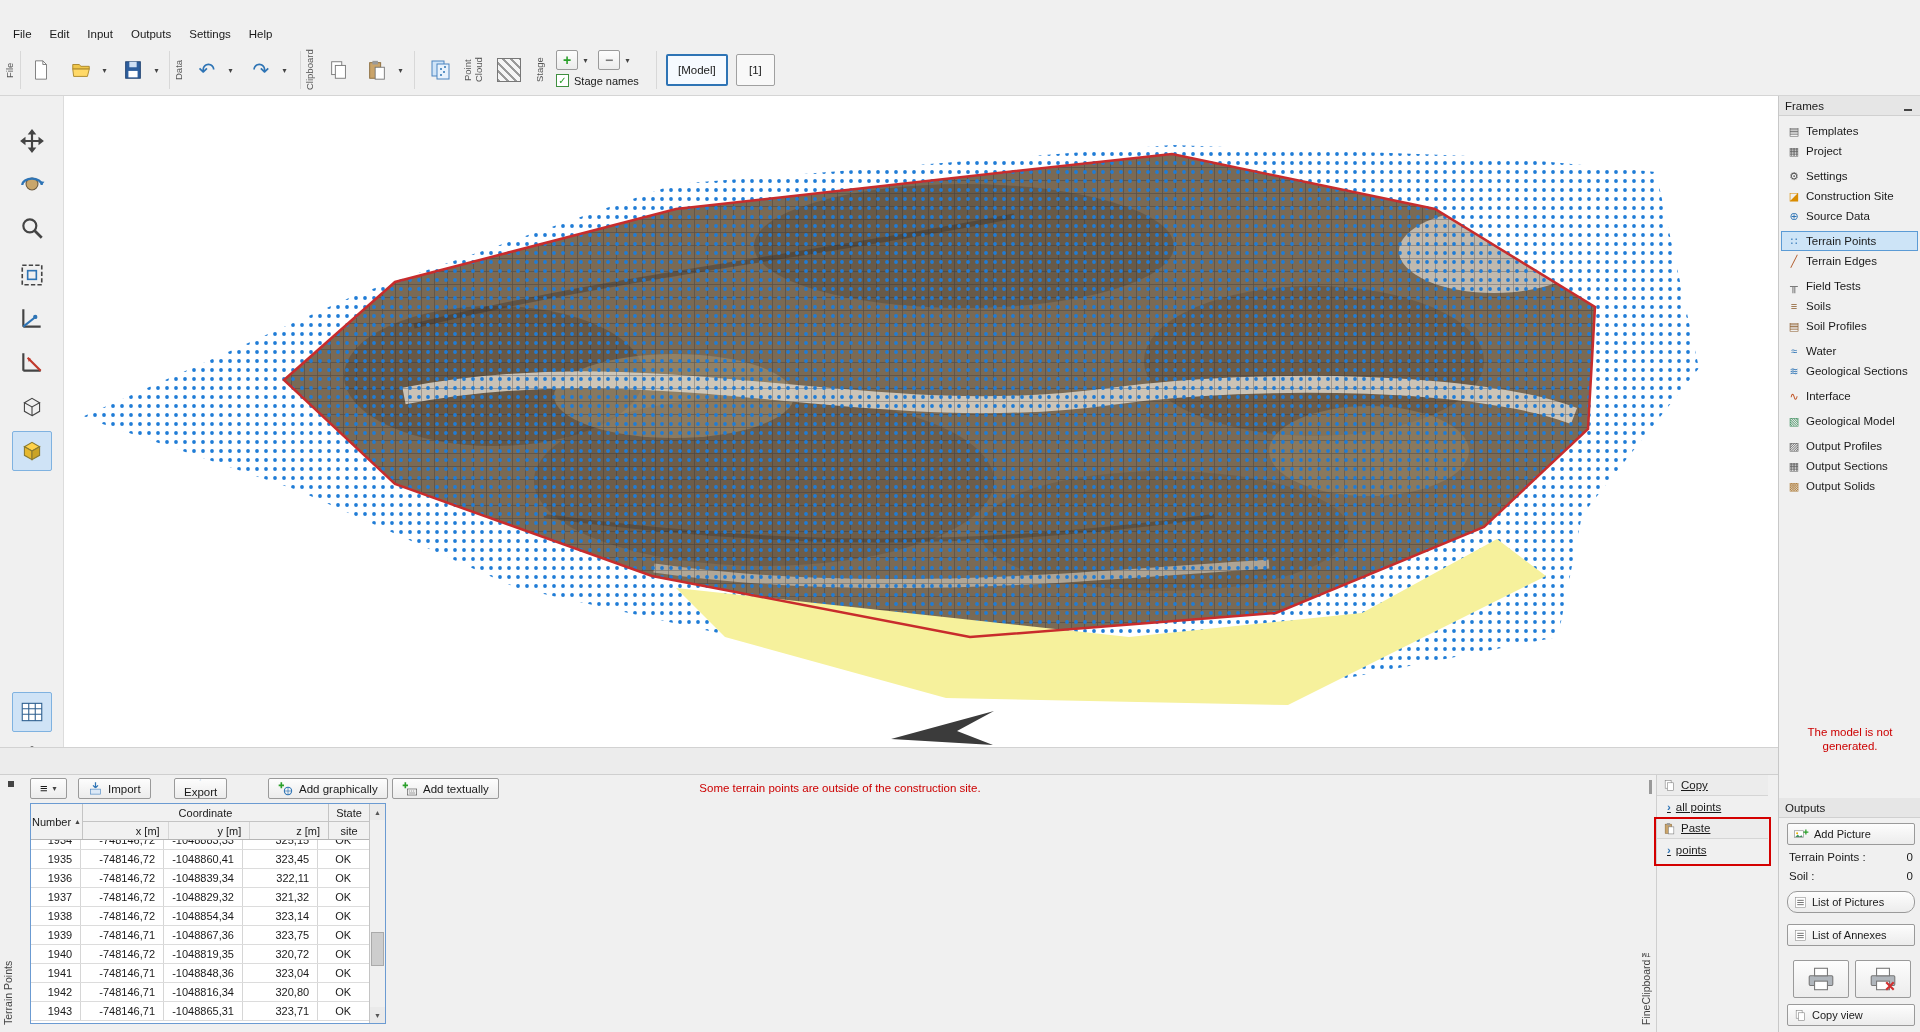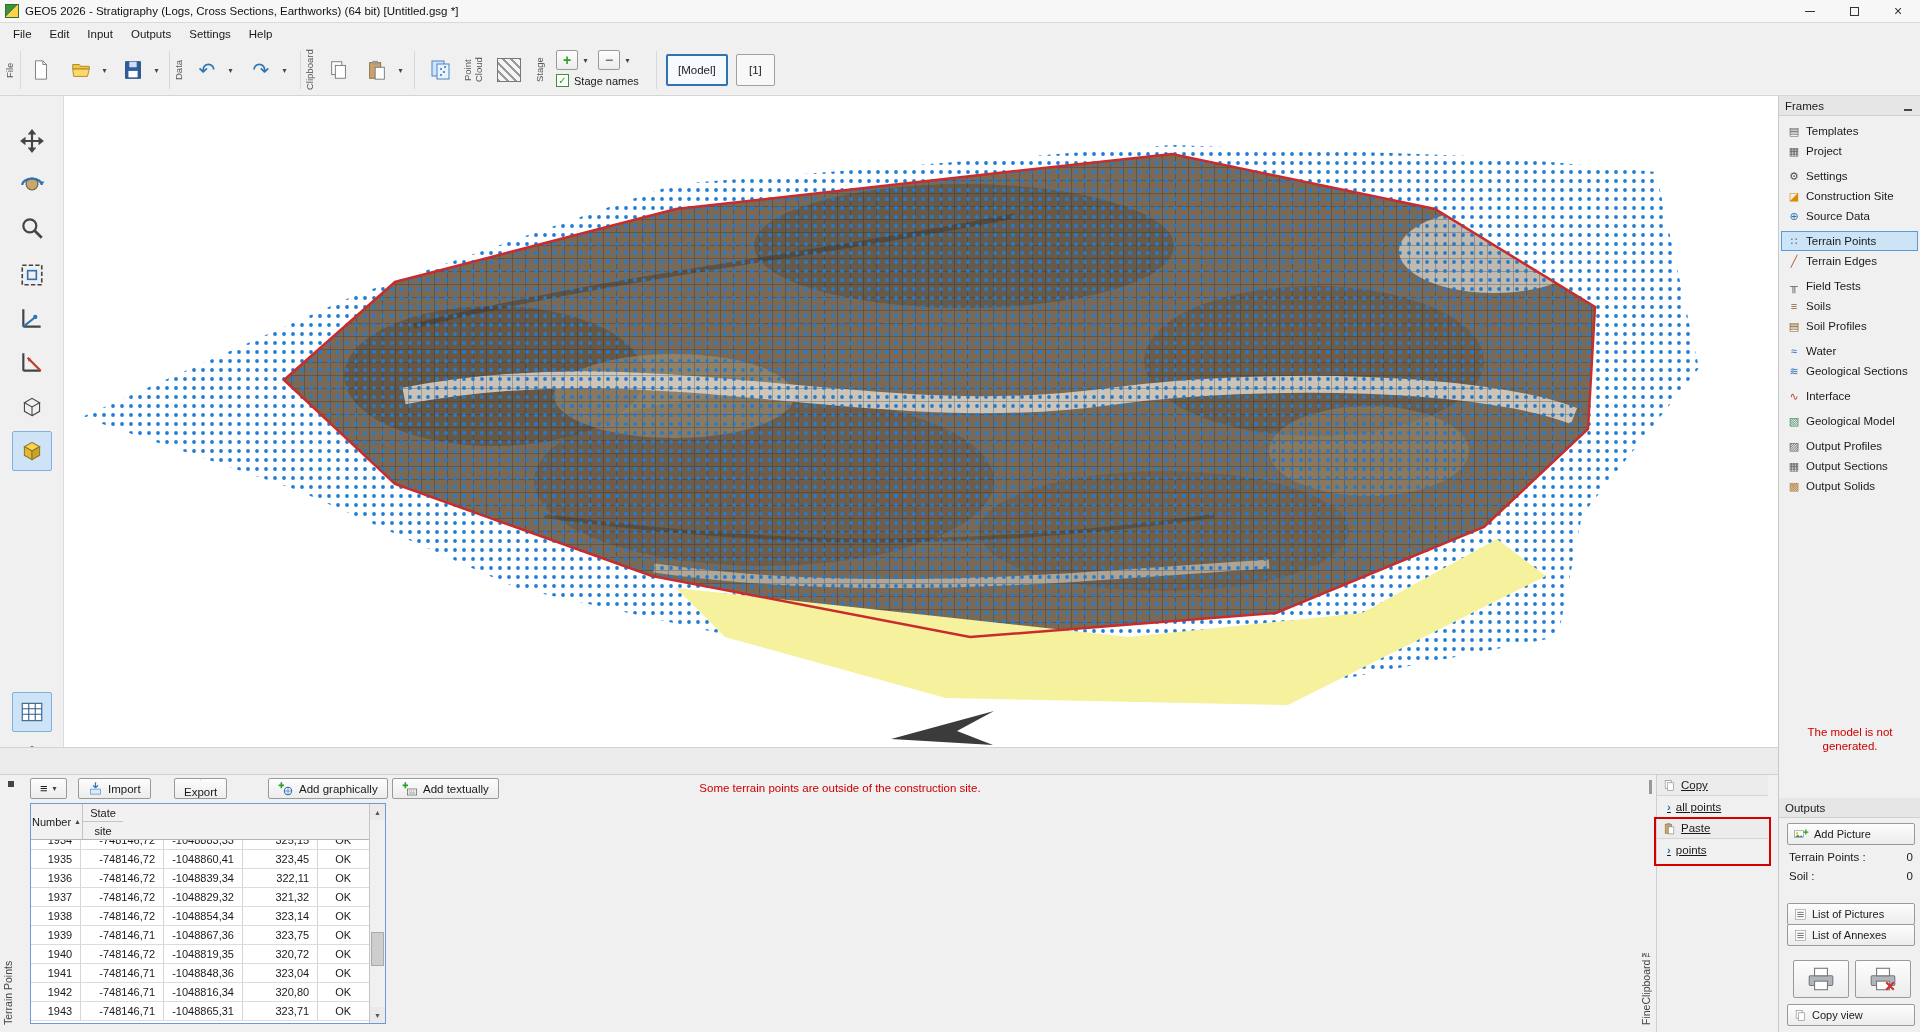--- a/index.html
+++ b/index.html
@@ -144,33 +144,20 @@
   .orow { position:absolute; left:10px; width:124px; display:flex; justify-content:space-between;
     font-size:11.5px; }
   .printbtn { position:absolute; width:56px; height:38px; border:1px solid #9a9a9a; border-radius:2px;
     background:linear-gradient(#fdfdfd,#ececec); display:flex; align-items:center; justify-content:center; }
 </style>
 </head>
 <body>
 
 <div class="app">
 
-  <div class="titlebar">
-    <div class="appicon"></div>
-    <div class="titletext">GEO5 2026 - Stratigraphy (Logs, Cross Sections, Earthworks) (64 bit) [Untitled.gsg *]</div>
-    <div class="wincontrols">
-      <div class="winbtn">
-          <span class="bar"></span>
-        </div>
-      <div class="winbtn">
-          <span class="box"></span>
-        </div>
-      <div class="winbtn close">×</div>
-    </div>
-  </div>
 
   <div class="menubar" id="menubar">
       <span class="menu-item">File</span>
       <span class="menu-item">Edit</span>
       <span class="menu-item">Input</span>
       <span class="menu-item">Outputs</span>
       <span class="menu-item">Settings</span>
       <span class="menu-item">Help</span>
     </div>
 
@@ -492,20 +479,28 @@
 
     <div class="warning">Some terrain points are outside of the construction site.</div>
 
     <div class="grid">
       <div class="grid-cols">
         <div class="ghead">
           <div class="gh-number">
             <span>Number</span>
             <span class="sort">▲</span>
           </div>
+          <div class="gh-coord">
+            <div class="gh-coord-top">Coordinate</div>
+            <div class="gh-coord-bottom">
+              <div class="gh-sub x">x [m]</div>
+              <div class="gh-sub y">y [m]</div>
+              <div class="gh-sub z">z [m]</div>
+            </div>
+          </div>
           <div class="gh-state">
             <div class="gh-state-top">State</div>
             <div class="gh-state-bottom">site</div>
           </div>
         </div>
         <div class="gbody">
           <div class="gbody-inner" id="table-rows">
               <div class="grow">
                 <div class="gc num">1934</div>
                 <div class="gc x">-748146,72</div>
@@ -631,21 +626,21 @@
       <span>Add Picture</span>
     </div>
     <div class="orow" style="top:53px;">
       <span>Terrain Points :</span>
       <span>0</span>
     </div>
     <div class="orow" style="top:72px;">
       <span>Soil :</span>
       <span>0</span>
     </div>
-    <div class="obtn" style="top:105px;">
+    <div class="obtn" style="top:93px;border-radius:10px;">
       <svg width="13" height="13" viewBox="0 0 24 24">
           <rect x="3" y="3" width="18" height="18" fill="#fff" stroke="#888"></rect>
           <path d="M6 8h12M6 12h12M6 16h12" stroke="#555" stroke-width="1.5"></path>
         </svg>
       <span>List of Pictures</span>
     </div>
     <div class="obtn" style="top:126px;">
       <svg width="13" height="13" viewBox="0 0 24 24">
           <rect x="3" y="3" width="18" height="18" fill="#fff" stroke="#888"></rect>
           <path d="M6 8h12M6 12h12M6 16h12" stroke="#555" stroke-width="1.5"></path>

